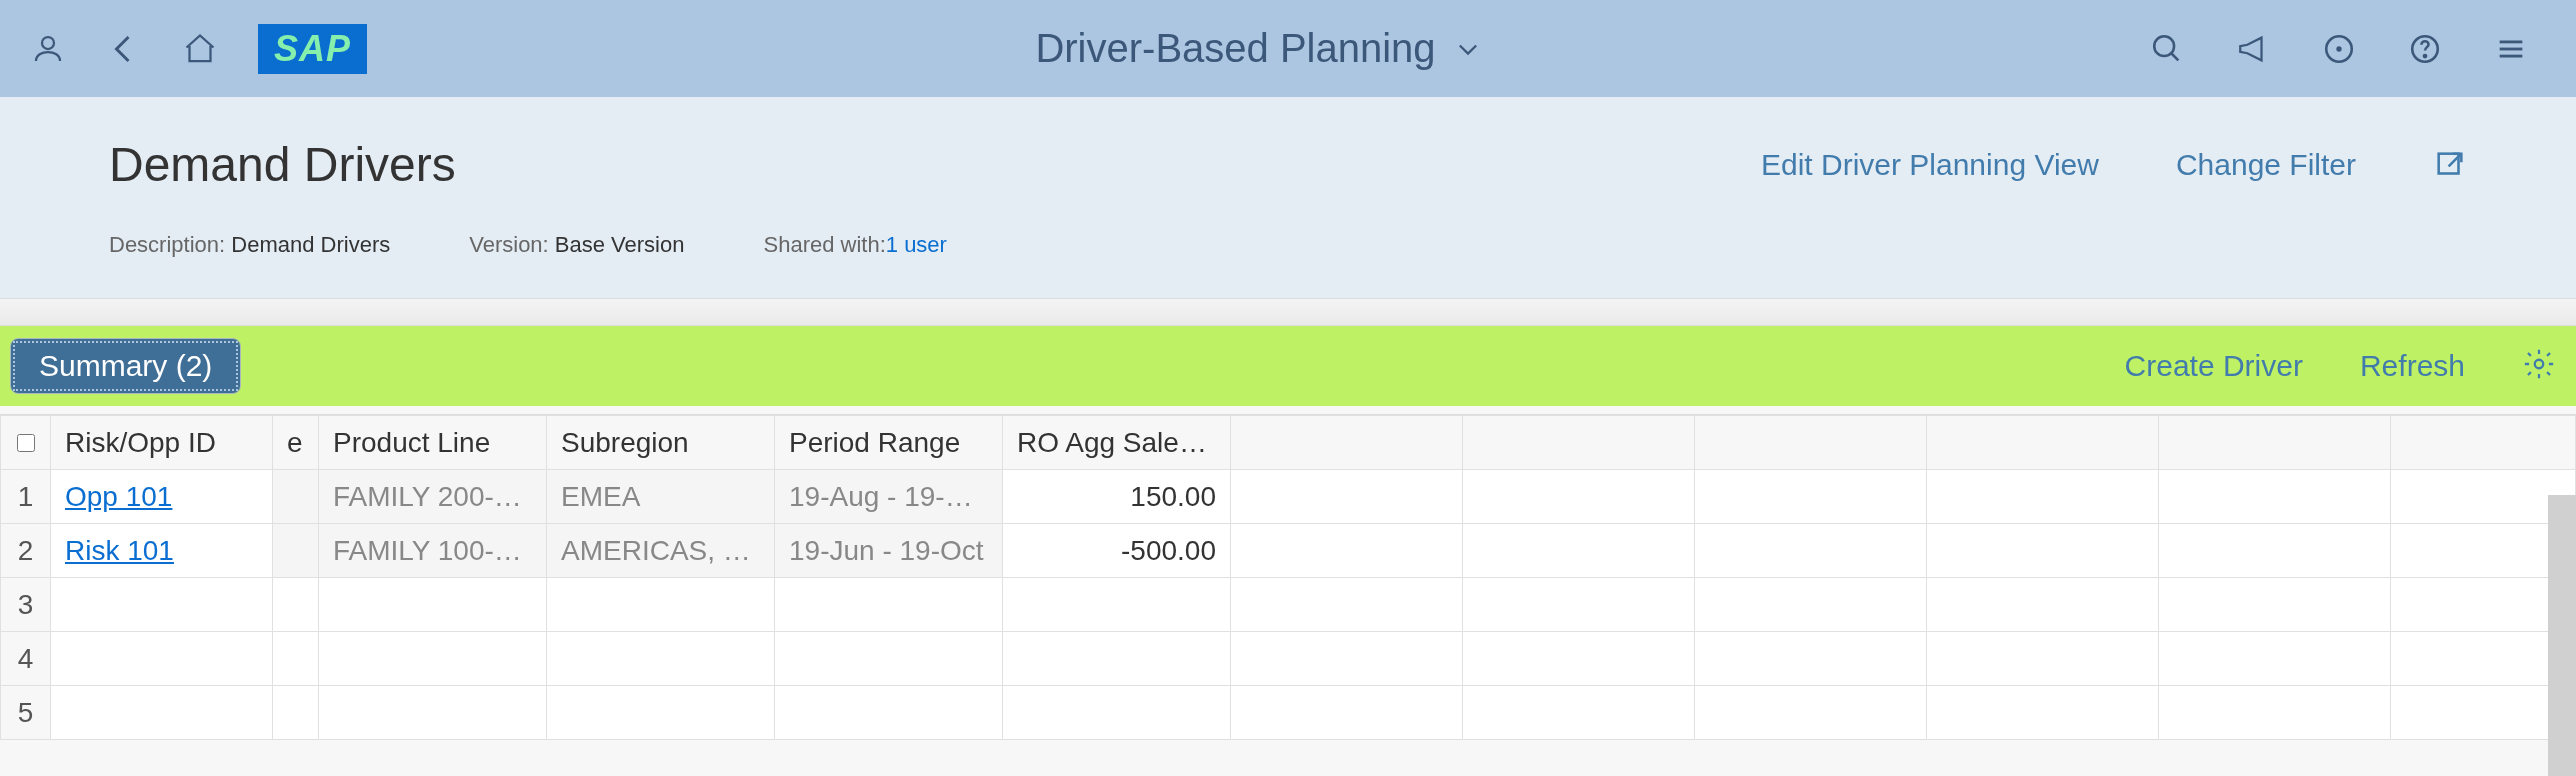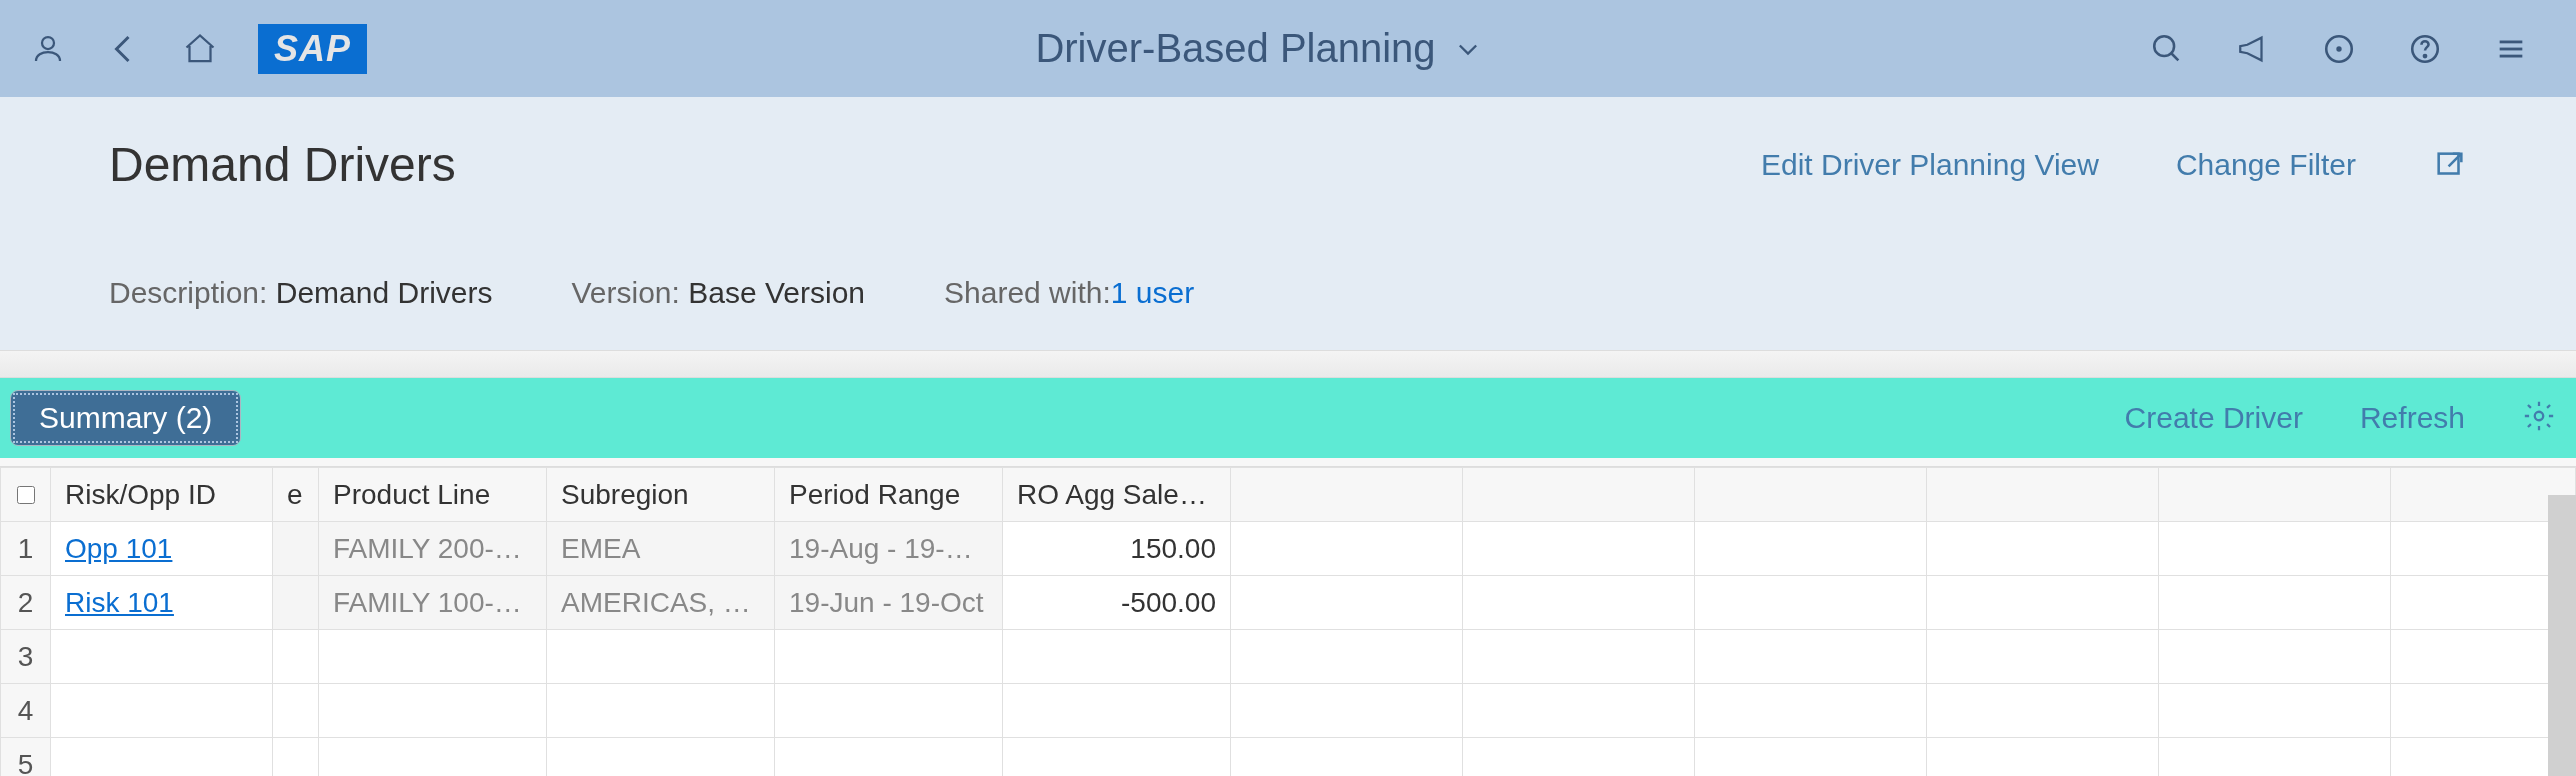--- a/index.html
+++ b/index.html
@@ -40,21 +40,21 @@
   }
   .icon-btn {
     color: #3b577a;
     cursor: pointer;
     display: flex;
     align-items: center;
     justify-content: center;
   }
   .sap-logo {
     background: #0a6ed1;
-    color: #e5e5e5;
+    color: #86efac;
     font-weight: bold;
     font-style: italic;
     font-size: 36px;
     padding: 4px 16px;
     letter-spacing: 1px;
   }
   .app-title {
     color: #3b577a;
     font-size: 40px;
     font-weight: 400;
@@ -84,41 +84,40 @@
   .sub-action-link {
     color: #427cac;
     font-size: 30px;
     cursor: pointer;
   }
   .sub-details {
     display: flex;
     gap: 79px;
   }
   .detail-item {
-    font-size: 30px;
+    font-size: 22px;
     color: #666;
-    margin-top: 44px;
   }
   .detail-value {
     color: #333;
   }
   .link-blue {
     color: #0a6ed1;
   }
 
   .mid-bar {
     background: linear-gradient(to bottom, #f4f4f4 0, #eaeaea 100%);
     height: 28px;
     border-top: 1px solid #ddd;
     border-bottom: 1px solid #ddd;
   }
 
   
   .toolbar {
-    background: #5eead4;
+    background: #bef264;
     display: flex;
     align-items: center;
     justify-content: space-between;
     padding: 12px 20px 12px 10px;
   }
   .tabs-wrap {
     display: flex;
     border: 1px solid #aab6c2;
     border-radius: 8px;
     overflow: hidden;

